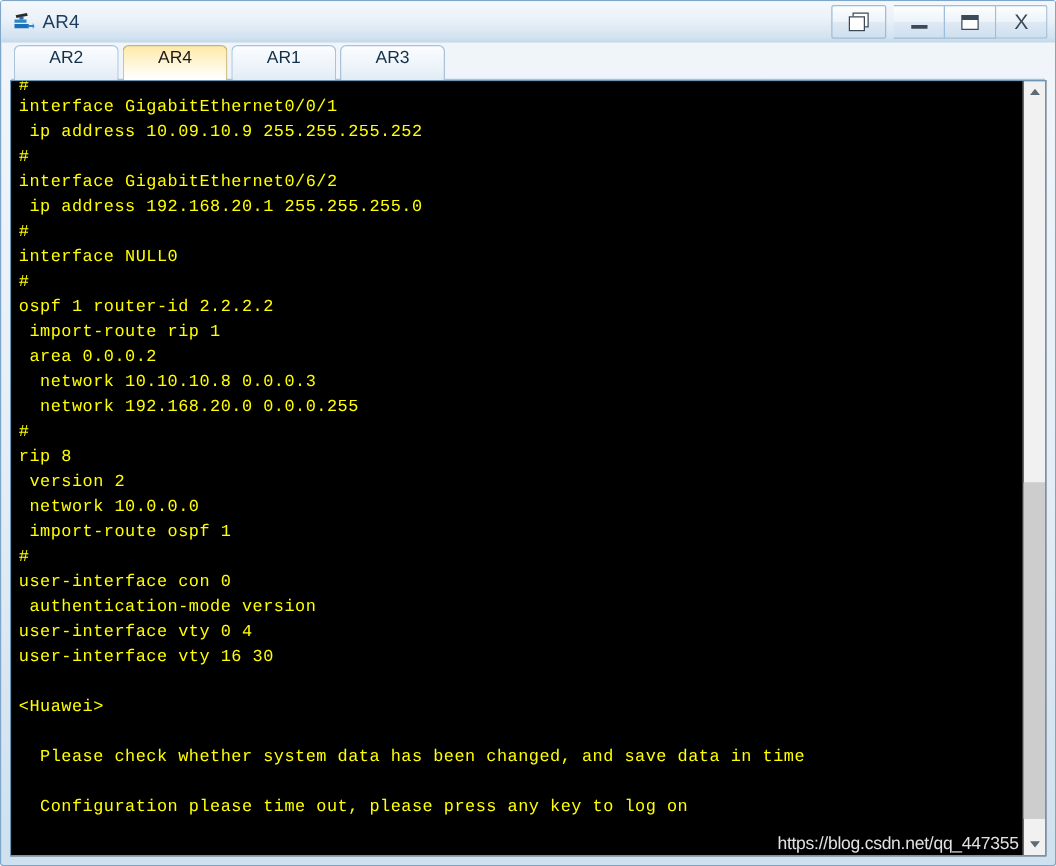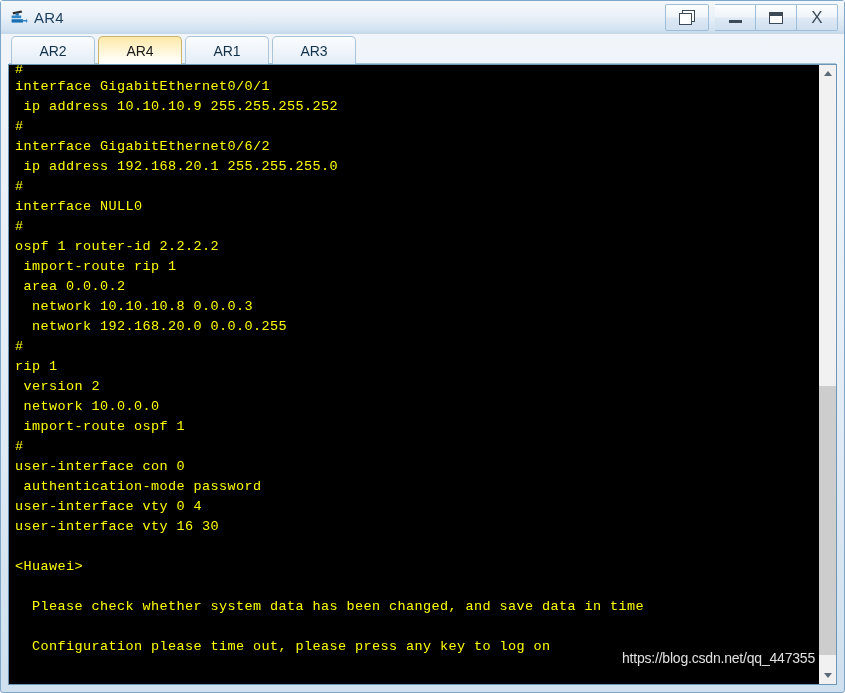--- a/index.html
+++ b/index.html
@@ -141,21 +141,21 @@
   .tab {
     height: 28px;
     min-width: 84px;
     margin-right: 3px;
     box-sizing: border-box;
     border: 1px solid #a9c4da;
     border-bottom: none;
     border-radius: 5px 5px 0 0;
     background: linear-gradient(to bottom, #fbfdff 0%, #eef4fa 55%, #e2ecf5 100%);
     display: flex;
-    align-items: center;
+    align-items: flex-start;
     justify-content: center;
     font-size: 14px;
     color: #123049;
     position: relative;
     z-index: 1;
   }
   .tab.active {
     background: linear-gradient(to bottom, #ffe9a8 0%, #fff4cf 42%, #fffdf6 85%, #ffffff 100%);
     border-color: #c9b26a;
     color: #1a1a1a;
@@ -191,21 +191,21 @@
   .term-line.clipped-top {
     height: 12px;
     line-height: 10px;
     overflow: hidden;
   }
 
   
   .watermark {
     position: absolute;
     right: 3px;
-    bottom: 18px;
+    bottom: 2px;
     font-family: "Liberation Sans", sans-serif;
     font-size: 14px;
     color: #f3f3f3;
     opacity: .93;
     white-space: nowrap;
     letter-spacing: -.2px;
   }
 
   
   .vscroll {
@@ -296,40 +296,40 @@
     <div class="tab">
         <span>AR3</span>
       </div>
   </div>
 
   <div class="term-wrap">
 
     <div class="term" id="terminal" style="color: rgb(255, 255, 0); background: rgb(0, 0, 0);">
       <div class="term-line clipped-top">#</div>
         <div class="term-line">interface GigabitEthernet0/0/1</div>
-        <div class="term-line"> ip address 10.10.10.9 255.255.255.252</div>
+        <div class="term-line"> ip address 10.09.10.9 255.255.255.252</div>
         <div class="term-line">#</div>
         <div class="term-line">interface GigabitEthernet0/6/2</div>
         <div class="term-line"> ip address 192.168.20.1 255.255.255.0</div>
         <div class="term-line">#</div>
         <div class="term-line">interface NULL0</div>
         <div class="term-line">#</div>
         <div class="term-line">ospf 1 router-id 2.2.2.2</div>
         <div class="term-line"> import-route rip 1</div>
         <div class="term-line"> area 0.0.0.2</div>
         <div class="term-line">  network 10.10.10.8 0.0.0.3</div>
         <div class="term-line">  network 192.168.20.0 0.0.0.255</div>
         <div class="term-line">#</div>
-        <div class="term-line">rip 1</div>
+        <div class="term-line">rip 8</div>
         <div class="term-line"> version 2</div>
         <div class="term-line"> network 10.0.0.0</div>
         <div class="term-line"> import-route ospf 1</div>
         <div class="term-line">#</div>
         <div class="term-line">user-interface con 0</div>
-        <div class="term-line"> authentication-mode password</div>
+        <div class="term-line"> authentication-mode version</div>
         <div class="term-line">user-interface vty 0 4</div>
         <div class="term-line">user-interface vty 16 30</div>
         <div class="term-line">&nbsp;</div>
         <div class="term-line">&lt;Huawei&gt;</div>
         <div class="term-line">&nbsp;</div>
         <div class="term-line">  Please check whether system data has been changed, and save data in time</div>
         <div class="term-line">&nbsp;</div>
         <div class="term-line">  Configuration please time out, please press any key to log on</div>
         <div class="watermark">https://blog.csdn.net/qq_447355</div>
     </div>

